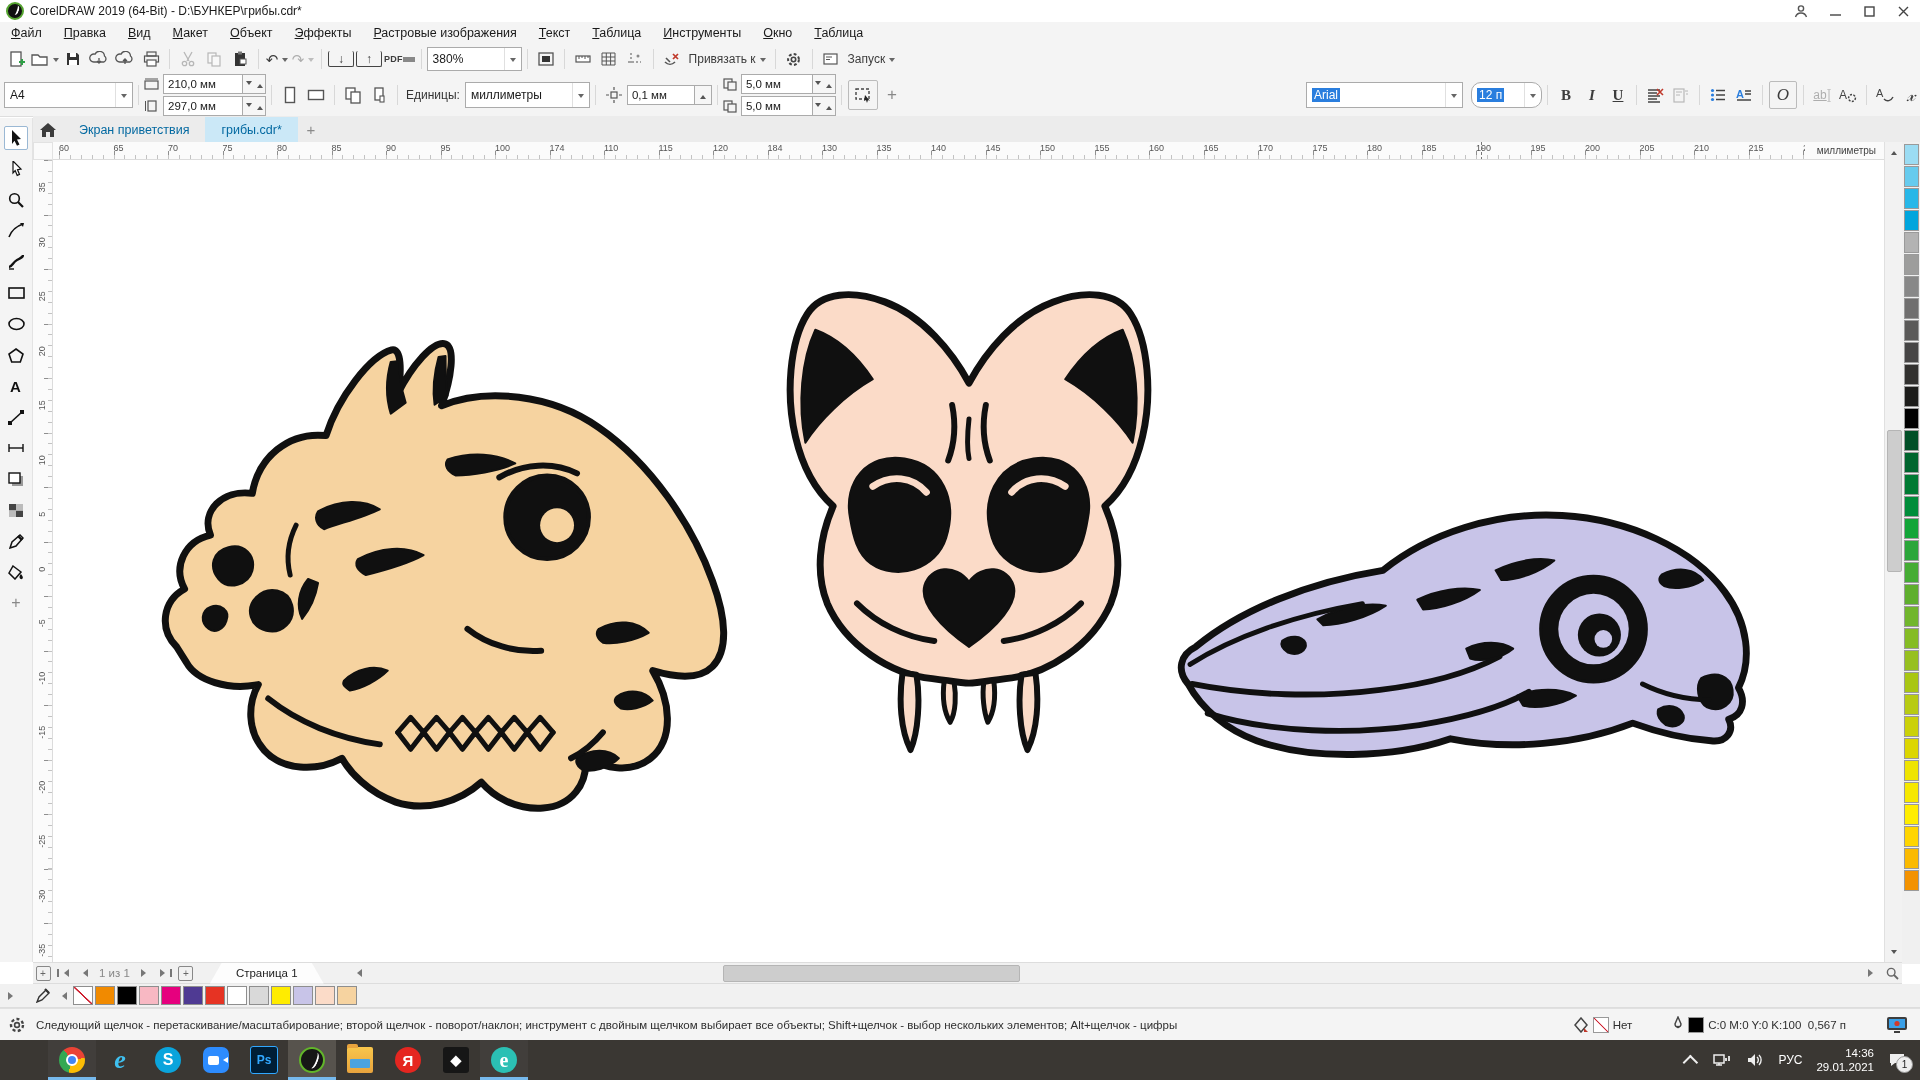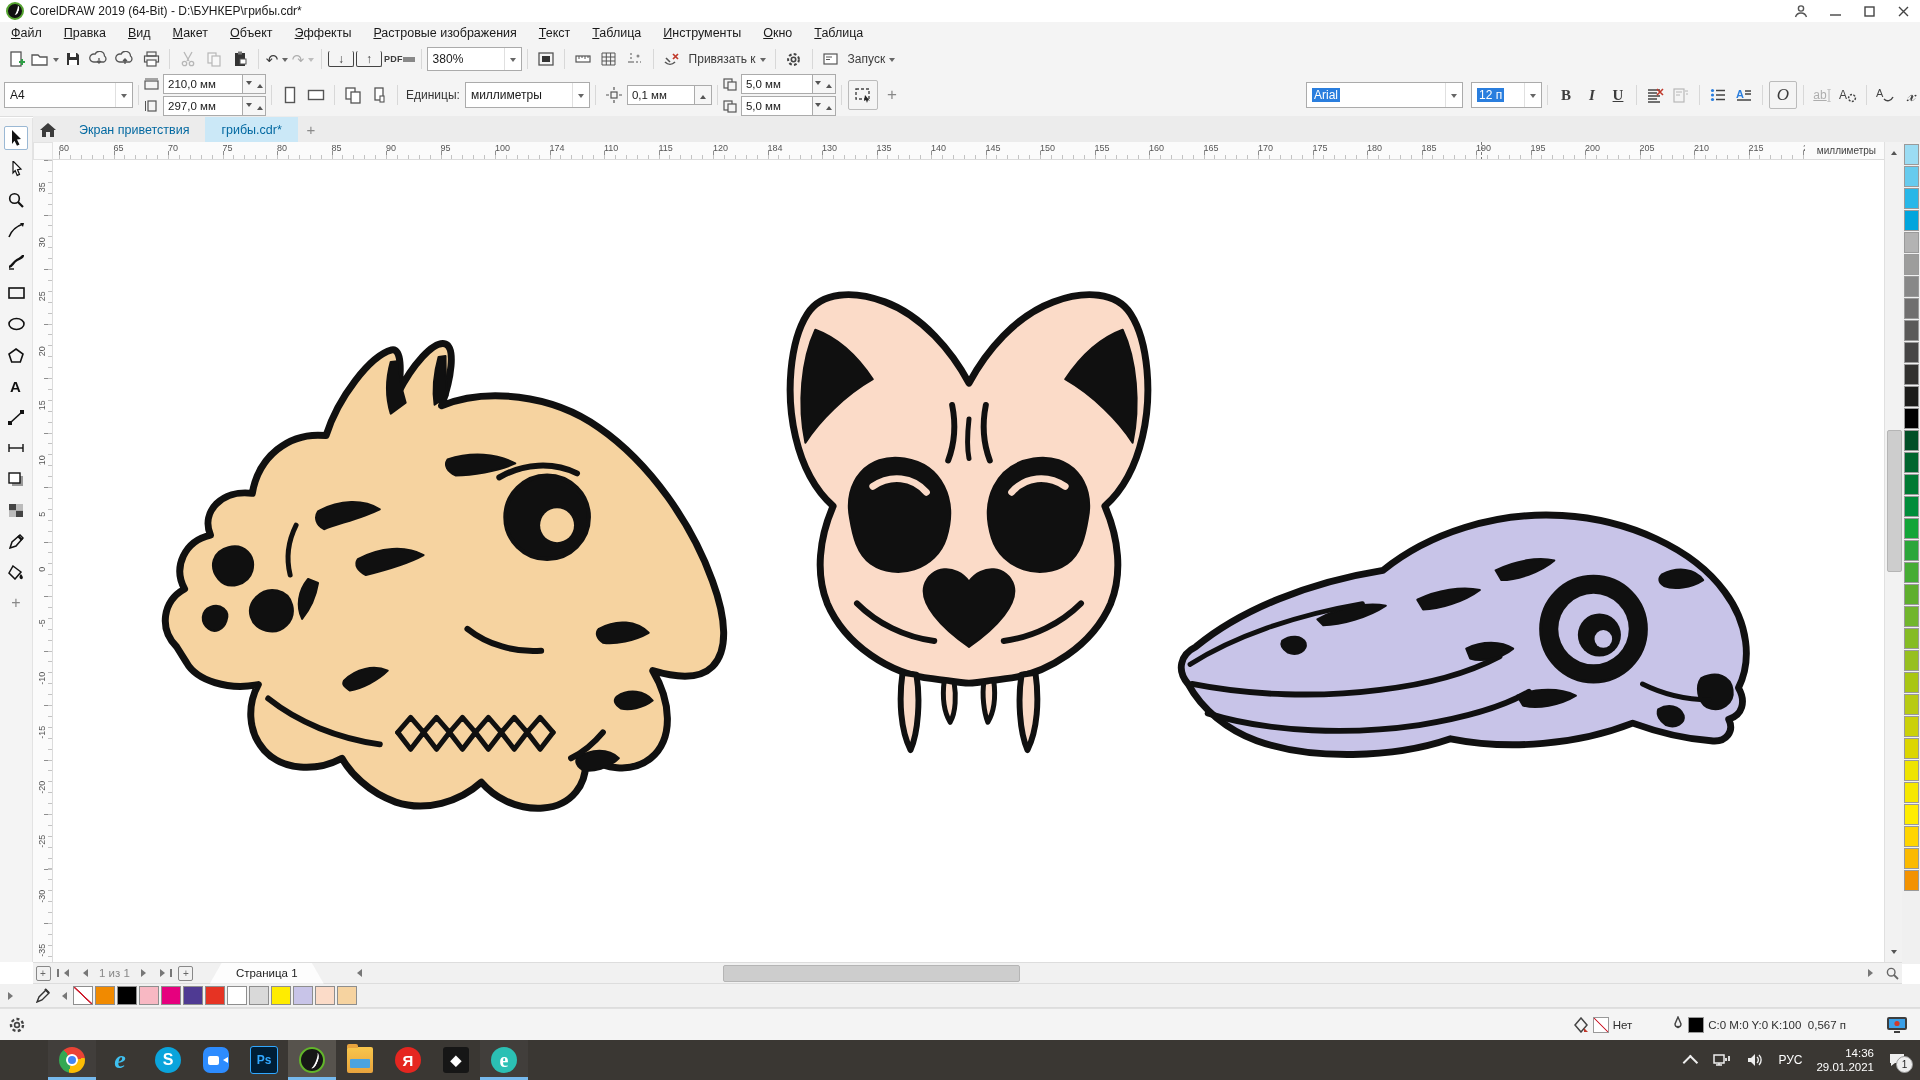--- a/index.html
+++ b/index.html
@@ -433,21 +433,21 @@
     </span>
 
   <span style="flex:1;"></span>
 
   <span class="combo" style="width:150px;height:24px;">
     <span class="sel">Arial</span>
     <span class="cbtn">
         <span class="dd" style="margin:0;"></span>
       </span>
   </span>
-  <span class="combo" style="width:64px;height:24px;margin-left:8px;">
+  <span class="combo" style="width:64px;height:24px;margin-left:8px;border-radius:10px;">
     <span class="sel">12 п</span>
     <span class="cbtn">
         <span class="dd" style="margin:0;"></span>
       </span>
   </span>
   <span class="sep"></span>
   <span class="tbtn txtbtn">B</span>
   <span class="tbtn txtbtn" style="font-style:italic;">I</span>
   <span class="tbtn txtbtn" style="text-decoration:underline;">U</span>
   <span class="sep"></span>
@@ -868,20 +868,21 @@
     </span>
 </div>
 
 <div id="statusbar" class="abs">
   <span style="margin:0 10px 0 8px;">
     <svg width="18" height="18" viewBox="0 0 18 18">
         <circle cx="9" cy="9" r="6" fill="none" stroke="#444" stroke-width="2.4" stroke-dasharray="3 2.4"></circle>
         <circle cx="9" cy="9" r="2.4" fill="none" stroke="#444" stroke-width="1.6"></circle>
       </svg>
   </span>
+  <span>Следующий щелчок - перетаскивание/масштабирование; второй щелчок - поворот/наклон; инструмент с двойным щелчком выбирает все объекты; Shift+щелчок - выбор нескольких элементов; Alt+щелчок - цифры</span>
   <span style="flex:1;"></span>
   <span>
     <svg width="16" height="16" viewBox="0 0 16 16">
         <path d="M8 1l6 7-6 7-6-7z" fill="none" stroke="#444" stroke-width="1.5"></path>
         <path d="M11 11l4 4-4 0z" fill="#c0392b"></path>
       </svg>
   </span>
   <span class="stat-sw swatch-none"></span>
   <span style="margin-right:40px;">Нет</span>
   <span>

